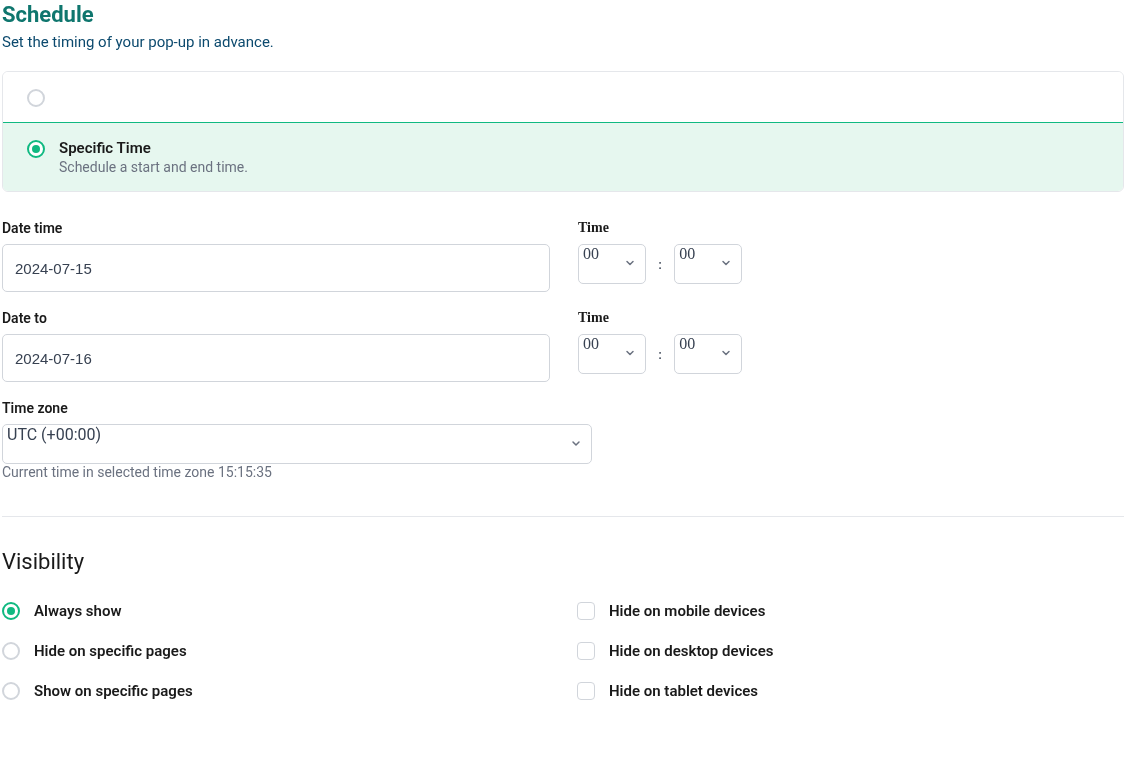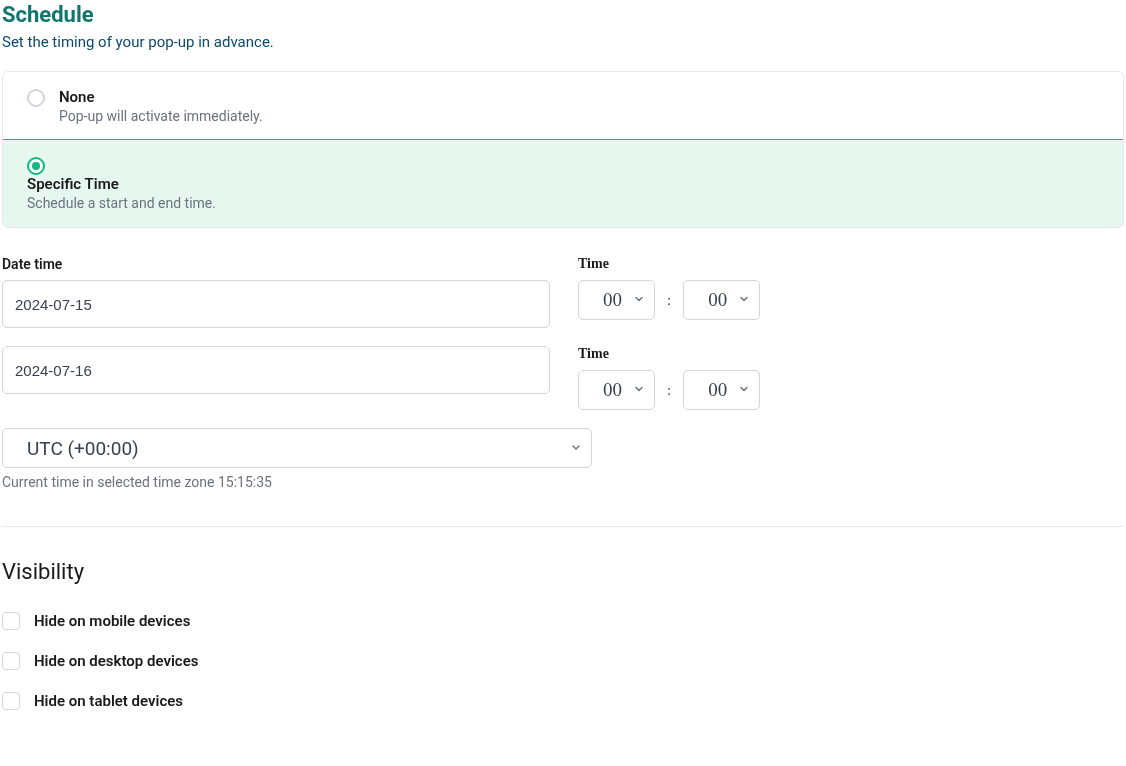--- a/index.html
+++ b/index.html
@@ -29,21 +29,20 @@
     }
     .radio-option {
       display: flex;
       align-items: flex-start;
       padding: 16px 24px;
       cursor: pointer;
       background: #fff;
     }
     .radio-option + .radio-option {
       border-top: 1px solid #e5e7eb;
-      flex-direction: column;
     }
     .radio-option.selected {
       background: #e6f7ef;
       border: 1px solid #10b981;
       margin: -1px;
     }
     .radio-circle {
       width: 18px;
       height: 18px;
       border-radius: 50%;
@@ -107,45 +106,44 @@
       gap: 12px;
     }
     .select-wrap {
       position: relative;
       display: inline-block;
     }
     .select-box {
       height: 40px;
       border: 1px solid #d1d5db;
       border-radius: 5px;
-      padding: 0 32px 0 24px;
-      font-size: 19px;
+      padding: 0 32px 0 4px;
+      font-size: 16px;
       color: #374151;
       background: #fff;
       cursor: pointer;
       display: flex;
-      align-items: center;
+      align-items: flex-start;
       min-width: 68px;
     }
     .select-wide { width: 590px; }
     .chev {
       position: absolute;
       right: 10px;
       top: 50%;
       transform: translateY(-50%);
       pointer-events: none;
     }
     .colon {
       font-size: 15px;
       color: #374151;
     }
     .helper-text {
       font-size: 14px;
       color: #6b7280;
-      margin-top: 6px;
     }
     .divider {
       height: 1px;
       background: #e5e7eb;
       margin: 36px 0 32px 0;
     }
     .vis-row { display: flex; gap: 28px; }
     .vis-col { flex: 1; }
     .vis-item {
       display: flex;
@@ -195,24 +193,20 @@
   </style>
 </head>
 <body>
 
 <h2 class="section-title">Schedule</h2>
 <p class="section-desc">Set the timing of your pop-up in advance.</p>
 
 <div class="radio-group">
   <div class="radio-option">
     <span class="radio-circle"></span>
-    <div class="radio-text">
-      <div class="radio-title">None</div>
-      <div class="radio-sub">Pop-up will activate immediately.</div>
-    </div>
   </div>
   <div class="radio-option selected">
     <span class="radio-circle"></span>
     <div class="radio-text">
       <div class="radio-title">Specific Time</div>
       <div class="radio-sub">Schedule a start and end time.</div>
     </div>
   </div>
 </div>
 
@@ -240,20 +234,21 @@
         <span class="chev"><svg width="12" height="12" viewBox="0 0 12 12">
               <path d="M3 4.5 L6 7.5 L9 4.5" stroke="#6b7280" stroke-width="1.5" fill="none" stroke-linecap="round" stroke-linejoin="round"></path>
             </svg></span>
       </div>
     </div>
   </div>
 </div>
 
 <div class="form-row">
   <div class="form-col-left">
+    <label class="field-label">Date to</label>
     <input class="text-input" value="2024-07-16" style="">
   </div>
   <div class="form-col-right">
     <label class="field-label">Time</label>
     <div class="time-controls">
       <div class="select-wrap">
         <div class="select-box">
             <span>00</span>
           </div>
         <span class="chev"><svg width="12" height="12" viewBox="0 0 12 12">
@@ -267,37 +262,52 @@
           </div>
         <span class="chev"><svg width="12" height="12" viewBox="0 0 12 12">
               <path d="M3 4.5 L6 7.5 L9 4.5" stroke="#6b7280" stroke-width="1.5" fill="none" stroke-linecap="round" stroke-linejoin="round"></path>
             </svg></span>
       </div>
     </div>
   </div>
 </div>
 
 <div style="margin-bottom:6px;">
+  <label class="field-label">Time zone</label>
   <div class="select-wrap select-wide">
     <div class="select-box" style="width:100%;">
         <span>UTC (+00:00)</span>
       </div>
     <span class="chev"><svg width="12" height="12" viewBox="0 0 12 12">
           <path d="M3 4.5 L6 7.5 L9 4.5" stroke="#6b7280" stroke-width="1.5" fill="none" stroke-linecap="round" stroke-linejoin="round"></path>
         </svg></span>
   </div>
   <div class="helper-text">Current time in selected time zone 15:15:35</div>
 </div>
 
 <div class="divider"></div>
 
 <h2 class="vis-section-title">Visibility</h2>
 
 <div class="vis-row">
   <div class="vis-col">
+    <div class="vis-item selected">
+      <span class="vis-radio"></span>
+      <span class="vis-label">Always show</span>
+    </div>
+    <div class="vis-item">
+      <span class="vis-radio"></span>
+      <span class="vis-label">Hide on specific pages</span>
+    </div>
+    <div class="vis-item">
+      <span class="vis-radio"></span>
+      <span class="vis-label">Show on specific pages</span>
+    </div>
+  </div>
+  <div class="vis-col">
     <div class="vis-item">
       <span class="vis-checkbox"></span>
       <span class="vis-label">Hide on mobile devices</span>
     </div>
     <div class="vis-item">
       <span class="vis-checkbox"></span>
       <span class="vis-label">Hide on desktop devices</span>
     </div>
     <div class="vis-item">
       <span class="vis-checkbox"></span>

